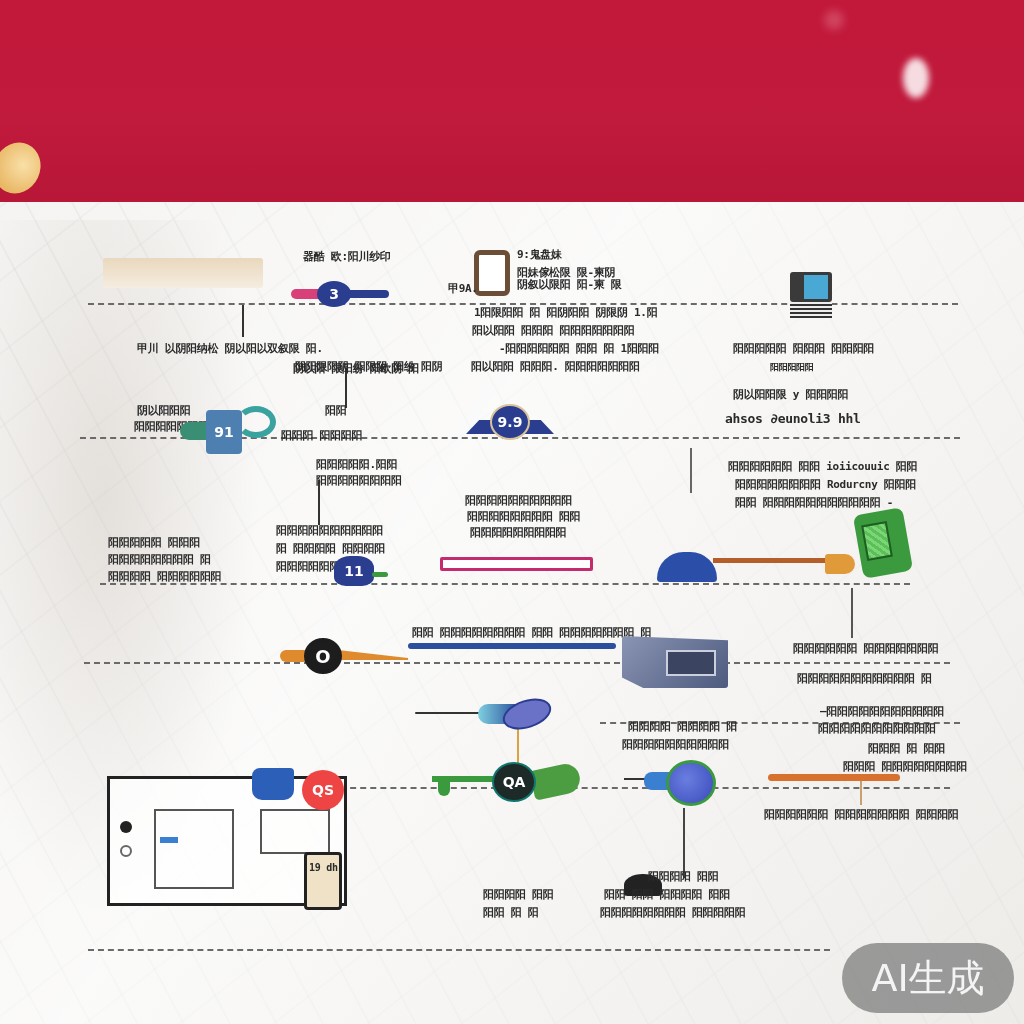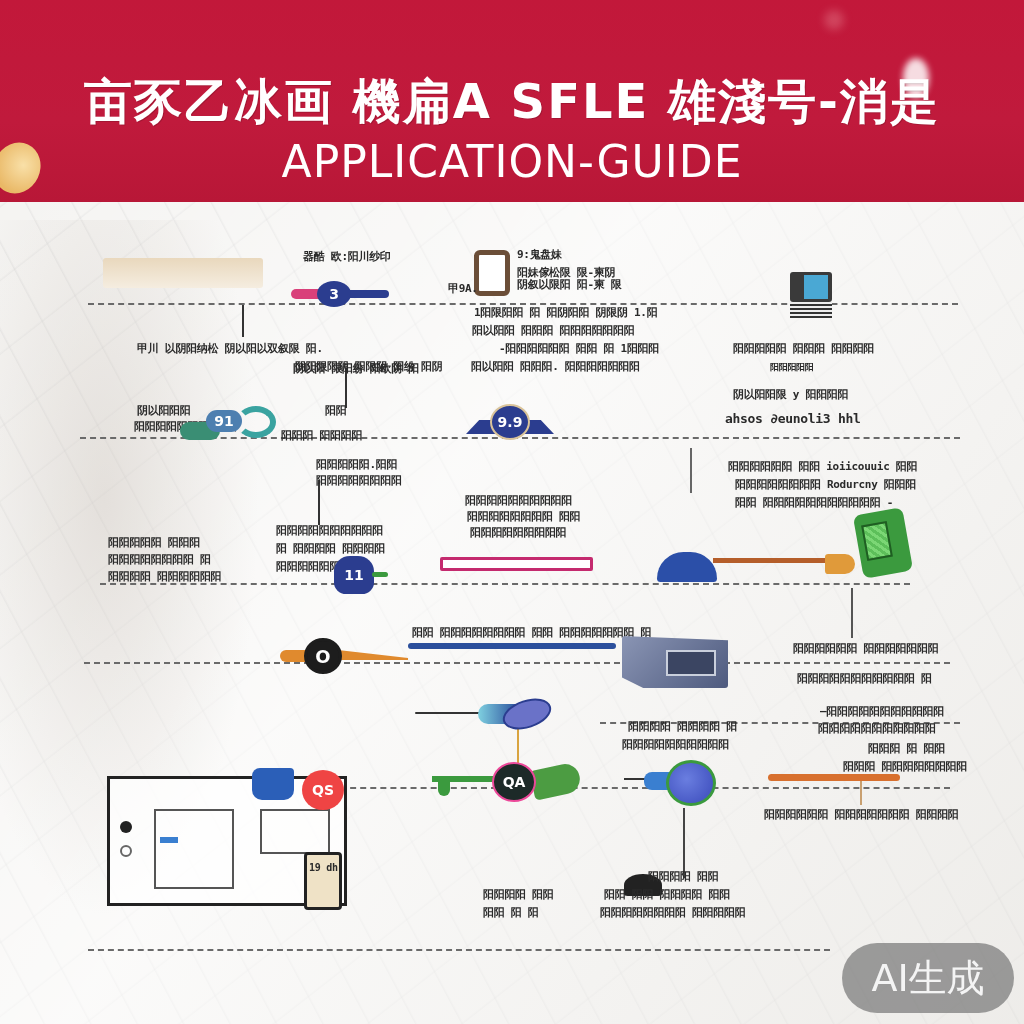--- a/index.html
+++ b/index.html
@@ -64,22 +64,20 @@
 </head>
 <body>
 
 <div class="bg-sketch"></div>
 <div class="bg-left"></div>
 
 <div class="banner">
   <div class="glow"></div>
   <div class="glow2"></div>
   <div class="coin"></div>
-  <div class="title-cn">亩豕乙冰画 機扁A SFLE 雄淺号-消是</div>
-  <div class="title-en">APPLICATION-GUIDE</div>
 </div>
 
 <div class="dash" style="left:88px; top:303px; width:870px;"></div>
 <div class="dash" style="left:80px; top:437px; width:880px;"></div>
 <div class="dash" style="left:100px; top:583px; width:810px;"></div>
 <div class="dash" style="left:84px; top:662px; width:866px;"></div>
 <div class="dash" style="left:600px; top:722px; width:360px;"></div>
 <div class="dash" style="left:330px; top:787px; width:620px;"></div>
 <div class="dash" style="left:88px; top:949px; width:742px;"></div>
 
@@ -120,21 +118,21 @@
 <div class="txt" style="left:733px; top:340px;">阳阳阳阳阳 阳阳阳 阳阳阳阳</div>
 <div class="txt" style="left:770px; top:358px; font-size:9px;">阳阳阳阳阳</div>
 <div class="txt" style="left:733px; top:386px;">阴以阳阳限 y 阳阳阳阳</div>
 <div class="txt" style="left:725px; top:410px; font-size:13px;">ahsos ∂eunoli3 hhl</div>
 
 <div class="txt" style="left:137px; top:402px;">阴以阳阳阳</div>
 <div class="txt" style="left:134px; top:418px;">阳阳阳阳阳阳阳阳 阳</div>
 <div class="node" style="left:180px; top:406px; width:100px; height:40px;">
   <div style="position:absolute; left:0; top:16px; width:40px; height:18px; background:#3a8e74; border-radius:10px;"></div>
   <div style="position:absolute; left:56px; top:0; width:40px; height:32px; border:6px solid #3aa3a0; border-radius:50%; border-left-color:transparent;"></div>
-  <div class="disc" style="left:26px; top:4px; width:36px; height:22px; background:#4d7fb0; border-radius:12px;">91</div>
+  <div class="disc" style="left:26px; top:4px; width:36px; height:44px; background:#4d7fb0; border-radius:4px;">91</div>
 </div>
 <div class="txt" style="left:325px; top:402px;">阳阳</div>
 <div class="txt" style="left:281px; top:419px;margin-top:8px;">阳阳阳 阳阳阳阳</div>
 <div class="node" style="left:466px; top:402px; width:88px; height:40px;">
   <div style="position:absolute; left:0; top:18px; width:88px; height:14px; background:#2b3d8f; clip-path:polygon(0 100%,15% 0,85% 0,100% 100%);"></div>
   <div class="disc" style="left:24px; top:2px; width:40px; height:36px; background:#2b3d8f; border:2px solid #d9c39a;">9.9</div>
 </div>
 
 <div class="txt" style="left:316px; top:456px;">阳阳阳阳阳.阳阳</div>
 <div class="txt" style="left:316px; top:472px;">阳阳阳阳阳阳阳阳</div>
@@ -145,21 +143,21 @@
 <div class="txt" style="left:735px; top:476px;">阳阳阳阳阳阳阳阳 Rodurcny   阳阳阳</div>
 <div class="txt" style="left:735px; top:494px;">阳阳 阳阳阳阳阳阳阳阳阳阳阳 -</div>
 
 <div class="txt" style="left:108px; top:534px;">阳阳阳阳阳 阳阳阳</div>
 <div class="txt" style="left:108px; top:551px;">阳阳阳阳阳阳阳阳 阳</div>
 <div class="txt" style="left:108px; top:568px;">阳阳阳阳 阳阳阳阳阳阳</div>
 <div class="txt" style="left:276px; top:522px;">阳阳阳阳阳阳阳阳阳阳</div>
 <div class="txt" style="left:276px; top:540px;">阳 阳阳阳阳 阳阳阳阳</div>
 <div class="txt" style="left:276px; top:558px;">阳阳阳阳阳阳阳..</div>
 <div class="node" style="left:334px; top:556px; width:56px; height:30px;">
-  <div class="disc" style="left:0; top:0; width:40px; height:38px; background:#2b3d8f; border-radius:40% 40% 30% 30%;">11</div>
+  <div class="disc" style="left:0; top:0; width:40px; height:30px; background:#2b3d8f; border-radius:40% 40% 30% 30%;">11</div>
   <div style="position:absolute; left:38px; top:16px; width:16px; height:5px; background:#3b9a3e; border-radius:3px;"></div>
 </div>
 <div class="bar" style="left:440px; top:557px; width:153px; height:14px; border:3px solid #c42a6e; background:#fff; border-radius:2px;"></div>
 
 <div class="node" style="left:657px; top:548px; width:200px; height:36px;">
   <div style="position:absolute; left:0; top:4px; width:60px; height:30px; background:#2b4fa8; border-radius:30px 30px 4px 4px;"></div>
   <div style="position:absolute; left:56px; top:10px; width:120px; height:5px; background:#b55e2a;"></div>
   <div style="position:absolute; left:168px; top:6px; width:30px; height:20px; background:#e09a3a; border-radius:4px 12px 12px 4px;"></div>
 </div>
 <div class="node" style="left:858px; top:505px; width:54px; height:74px;">
@@ -191,21 +189,21 @@
 <div class="txt" style="left:818px; top:720px;">阳阳阳阳阳阳阳阳阳阳阳</div>
 <div class="txt" style="left:868px; top:740px;">阳阳阳 阳 阳阳</div>
 <div class="txt" style="left:843px; top:758px;">阳阳阳 阳阳阳阳阳阳阳阳</div>
 <div class="bar" style="left:768px; top:774px; width:132px; height:7px; background:#d8702e; border-radius:4px;"></div>
 <div class="txt" style="left:764px; top:806px;">阳阳阳阳阳阳 阳阳阳阳阳阳阳 阳阳阳阳</div>
 
 <div class="node" style="left:432px; top:760px; width:150px; height:44px;">
   <div style="position:absolute; left:0; top:16px; width:62px; height:6px; background:#3b9a3e;"></div>
   <div style="position:absolute; left:6px; top:20px; width:12px; height:16px; background:#3b9a3e; border-radius:0 0 8px 8px;"></div>
   <div style="position:absolute; left:100px; top:6px; width:48px; height:30px; background:#4c9c42; border-radius:6px 20px 20px 6px; transform:rotate(-12deg);"></div>
-  <div class="disc" style="left:60px; top:2px; width:44px; height:40px; background:#1d2a28; border:2px solid #ec4899;">QA</div>
+  <div class="disc" style="left:60px; top:2px; width:44px; height:40px; background:#1d2a28; border:2px solid #0f766e;">QA</div>
 </div>
 <div class="node" style="left:624px; top:758px; width:100px; height:50px;">
   <div style="position:absolute; left:0; top:20px; width:40px; height:2px; background:#333;"></div>
   <div style="position:absolute; left:20px; top:14px; width:40px; height:18px; background:#3a7fd0; border-radius:8px;"></div>
   <div style="position:absolute; left:42px; top:2px; width:50px; height:46px; background:radial-gradient(circle at 40% 40%,#6a7ee0,#3a4aba); border-radius:50%; border:3px solid #3b9a3e;"></div>
 </div>
 
 <div class="frame" style="left:107px; top:776px; width:240px; height:130px;">
   <div class="inner" style="left:44px; top:30px; width:80px; height:80px;"></div>
   <div class="inner" style="left:150px; top:30px; width:70px; height:45px;"></div>

